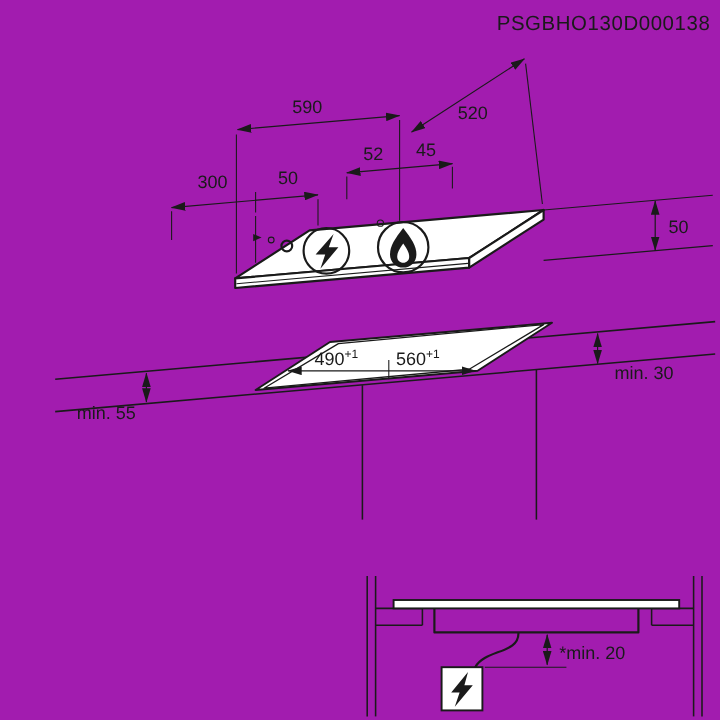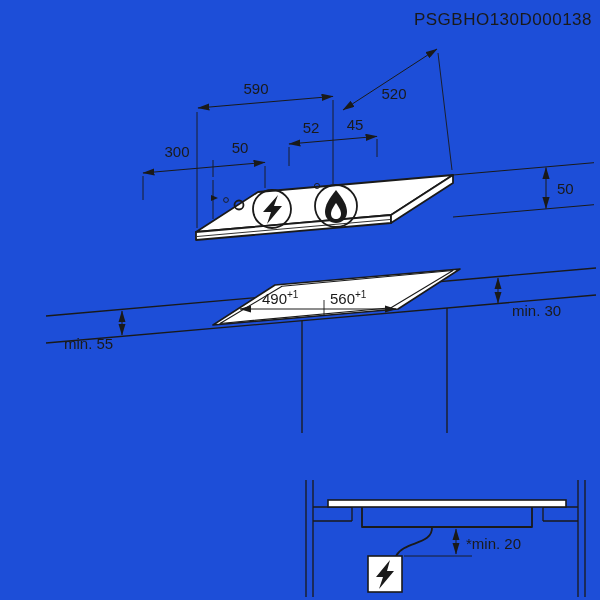--- a/index.html
+++ b/index.html
@@ -1,16 +1,16 @@
 <!DOCTYPE html>
 <html><head>
 <meta charset="utf-8">
 <style>
   html,body{margin:0;padding:0;background:#fff;}
-  .page{position:relative;width:600px;height:600px;background:#1d4ed8;overflow:hidden;}
+  .page{position:relative;width:600px;height:600px;background:#a21caf;overflow:hidden;}
   svg{display:block;}
   svg text{font-family:"Liberation Sans","DejaVu Sans",sans-serif;fill:#1a1a1a;font-size:15px;}
   .code{font-size:17px;letter-spacing:.5px;}
   .sup{font-size:10px;}
   .obj{stroke:#1a1a1a;stroke-width:1.8;fill:#fff;stroke-linejoin:round;}
   .objn{stroke:#1a1a1a;stroke-width:1.8;fill:none;stroke-linejoin:round;}
   .obj2{stroke:#1a1a1a;stroke-width:1.3;fill:none;}
   .dim{stroke:#1a1a1a;stroke-width:1;fill:none;}
   .ext{stroke:#1a1a1a;stroke-width:.9;fill:none;}
   .blk{fill:#1a1a1a;stroke:none;}

